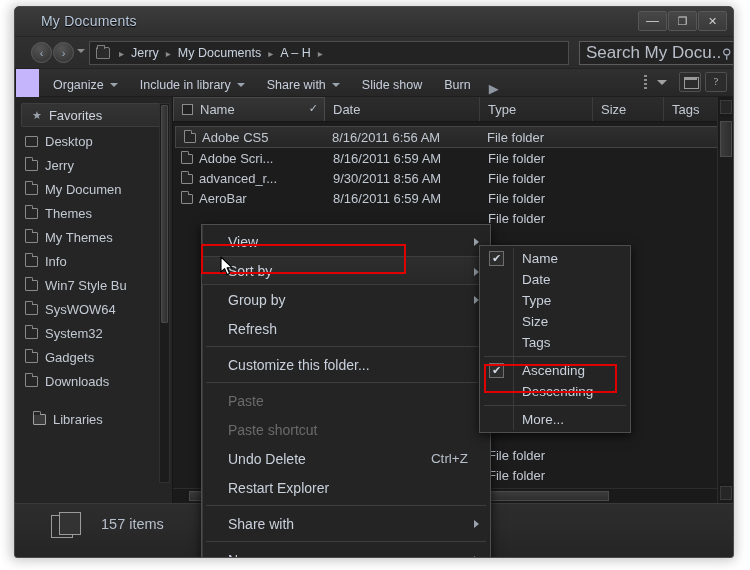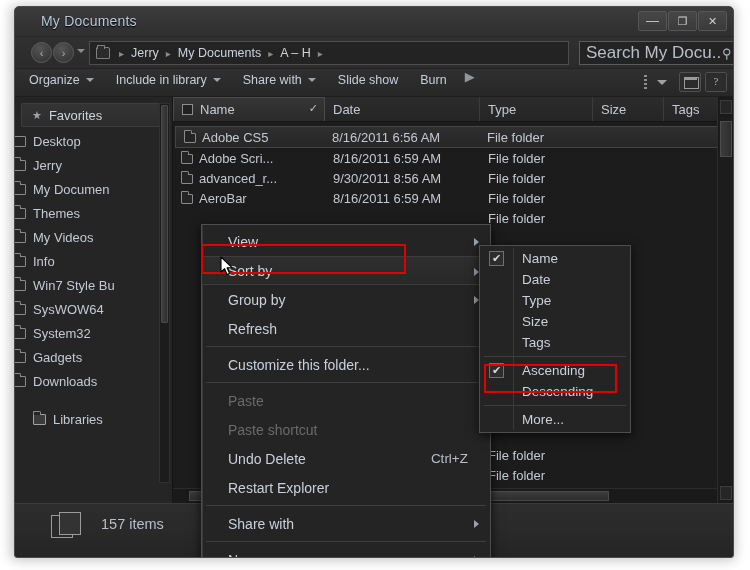--- a/index.html
+++ b/index.html
@@ -155,21 +155,21 @@
     white-space: nowrap; overflow: hidden;
   }
   #search-icon { color: #a9b3c0; font-size: 13px; transform: scaleX(-1); }
 
   
   #cmdbar {
     position: relative;
     height: 28px;
     background: linear-gradient(#303030, #272727);
     border-bottom: 1px solid #1d1d1d;
-    display: flex; align-items: flex-start;
+    display: flex; align-items: flex-end; margin-left: 24px;
   }
   .cmd {
     display: flex; align-items: center;
     height: 22px;
     padding: 0 8px;
     margin-left: 6px;
     font-size: 12.5px;
     color: #c6cedb;
     white-space: nowrap;
   }
@@ -245,21 +245,21 @@
     border: 1px solid #3e3e3e;
     border-radius: 2px;
     font-size: 13px; color: #cdd4de;
   }
   .nav-head .star {
     color: #9aa3ad; font-size: 11px; margin-right: 7px;
   }
   .nav-item {
     display: flex; align-items: center;
     height: 24px;
-    padding-left: 18px;
+    padding-left: 30px;
     font-size: 13px;
     color: #c3cad4;
     white-space: nowrap;
   }
   .nav-item .ficon {
     position: absolute; left: 0;
     width: 13px; height: 11px;
     border: 1px solid #8a8a8a;
     background: #262626;
     border-radius: 1px;
@@ -639,21 +639,21 @@
         <div class="nav-item">
           <span class="iw">
               <span class="ficon"></span>
             </span>
           <span>Themes</span>
         </div>
         <div class="nav-item">
           <span class="iw">
               <span class="ficon"></span>
             </span>
-          <span>My Videos</span>
+          <span>My Themes</span>
         </div>
         <div class="nav-item">
           <span class="iw">
               <span class="ficon"></span>
             </span>
           <span>Info</span>
         </div>
         <div class="nav-item">
           <span class="iw">
               <span class="ficon"></span>

